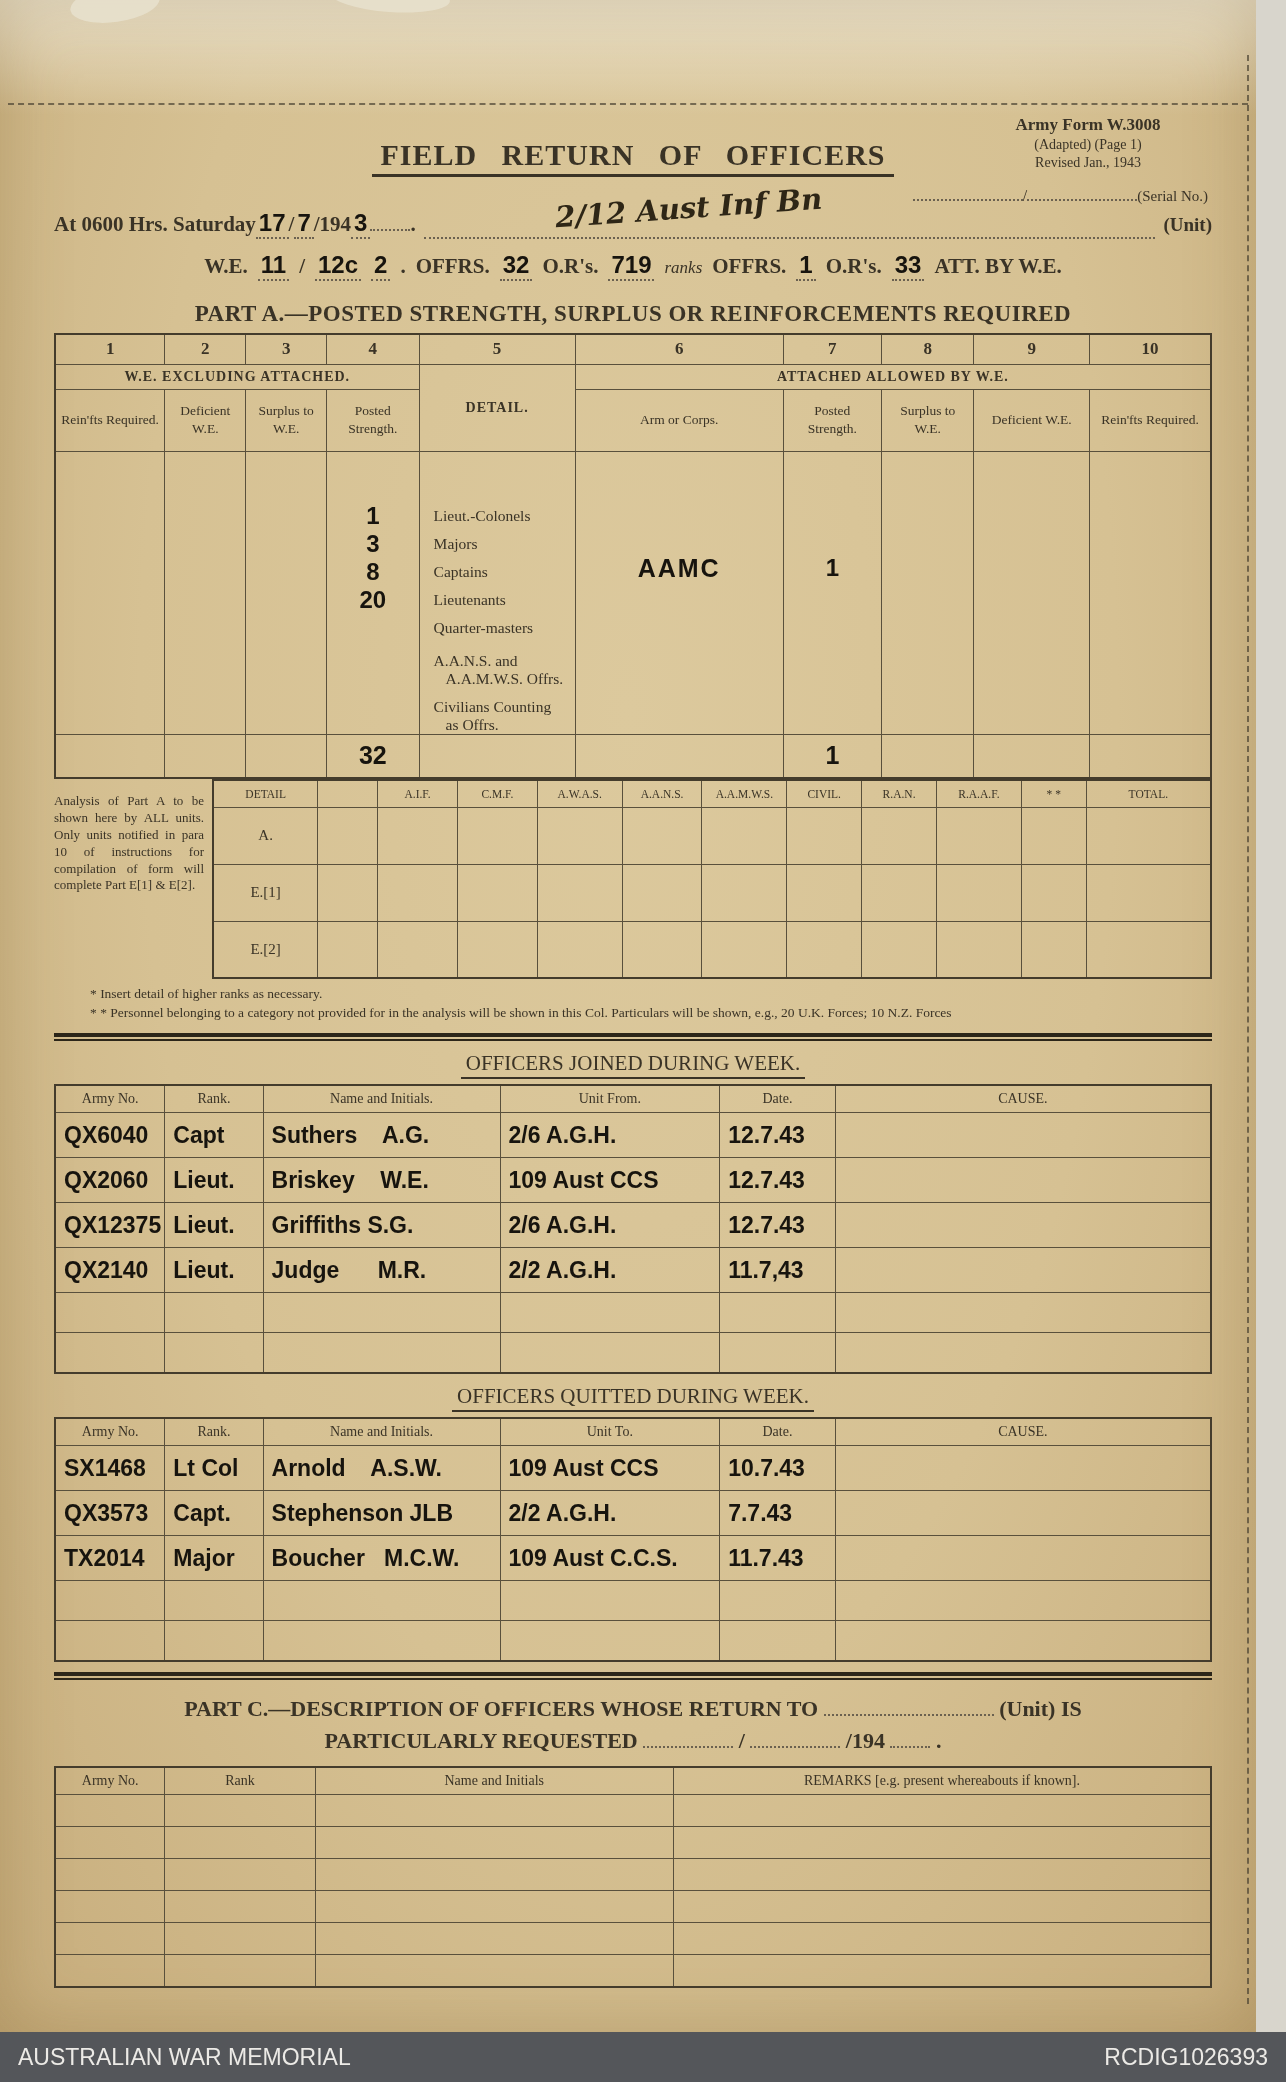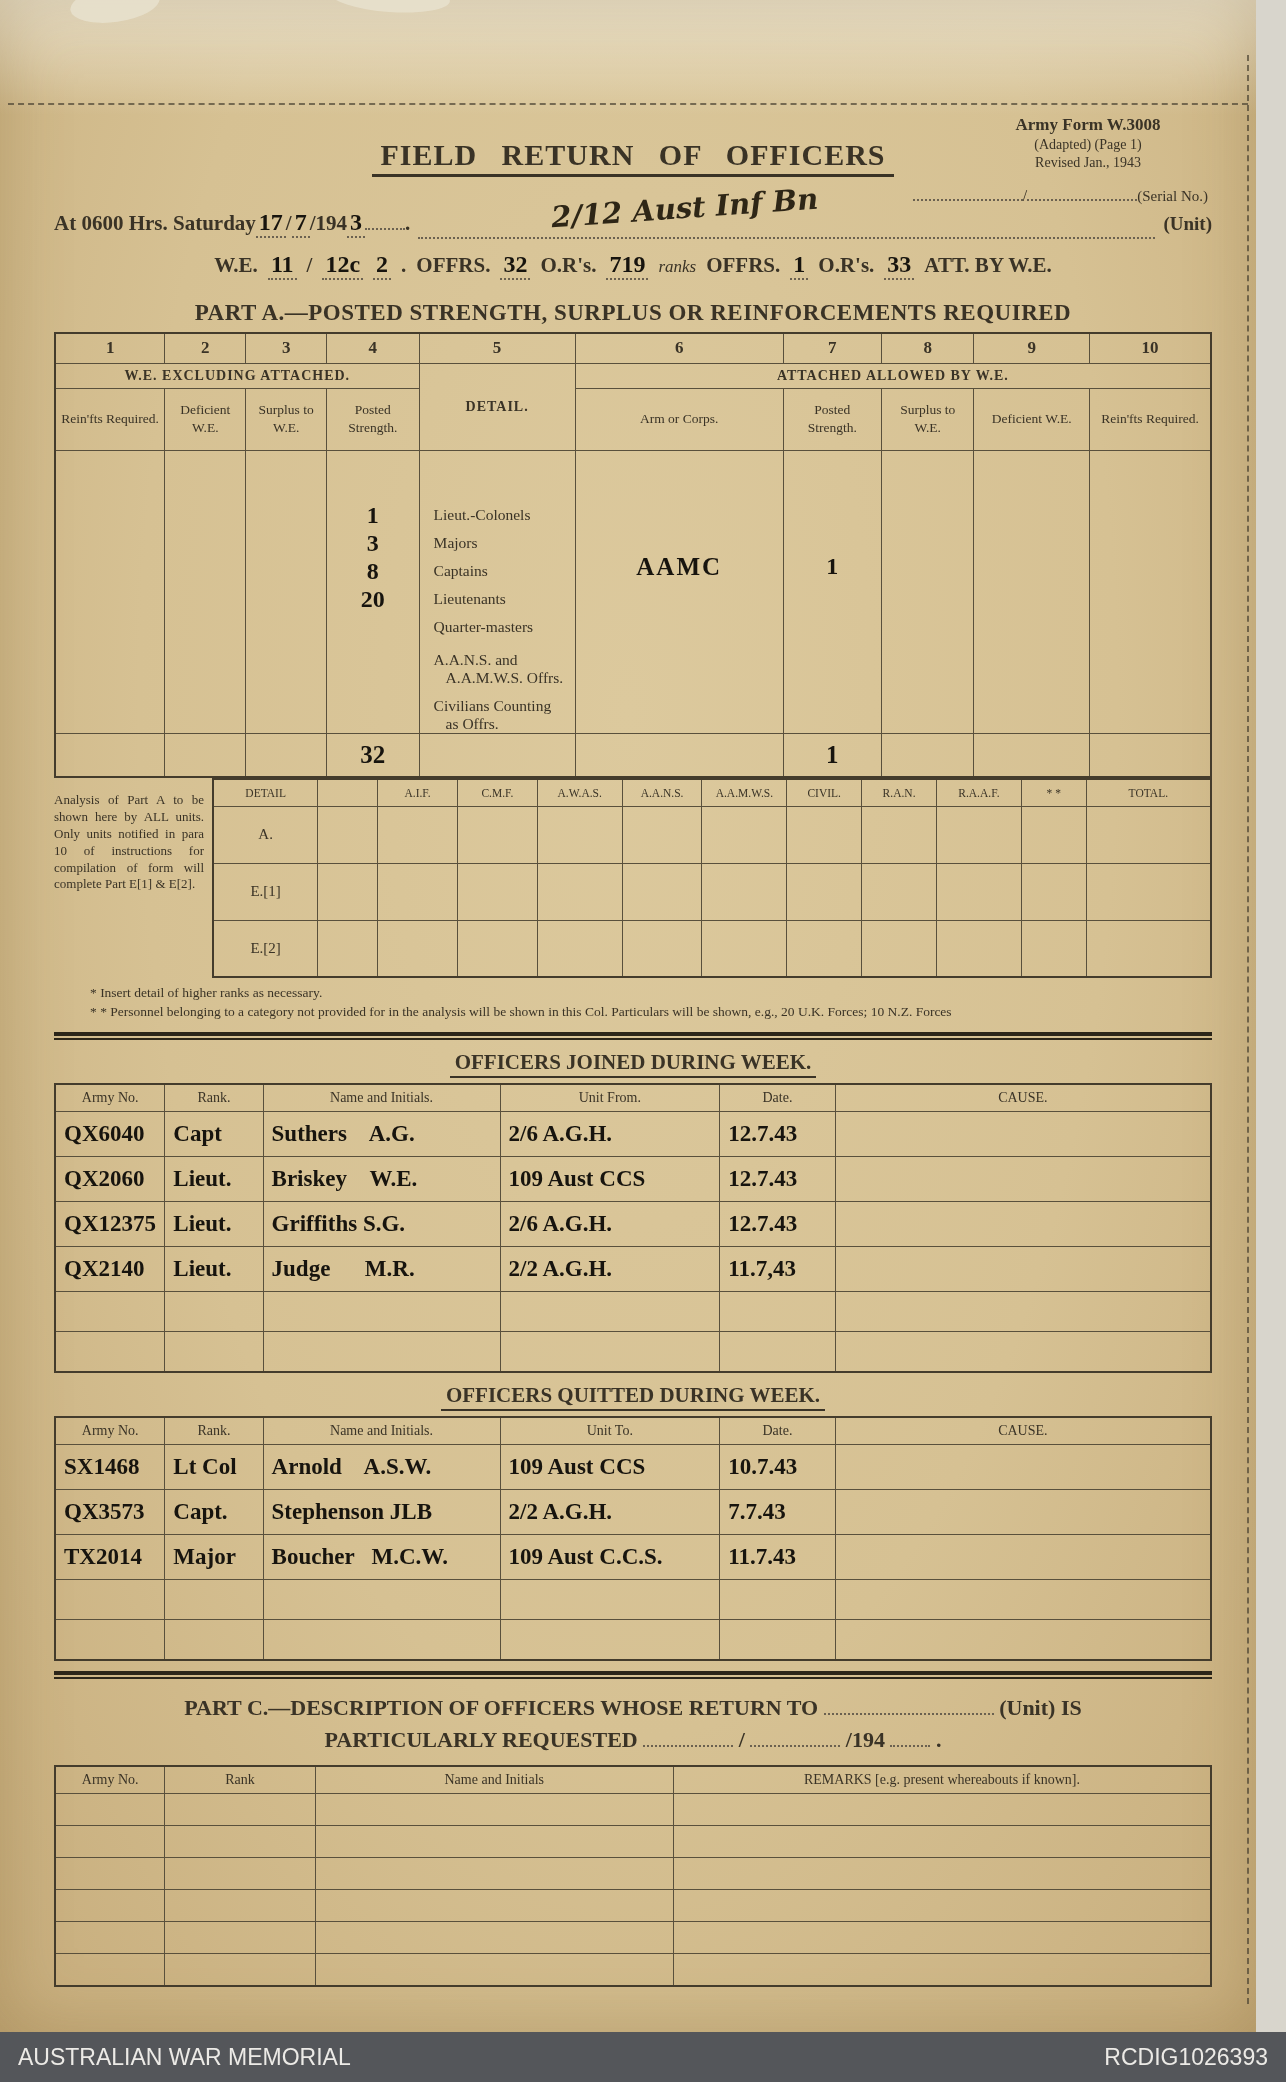--- a/index.html
+++ b/index.html
@@ -11,21 +11,21 @@
              linear-gradient(180deg, rgba(240,233,214,.85) 0px, rgba(240,233,214,0) 115px),
              radial-gradient(ellipse at 50% 35%, #dcc99d 0%, #d6c193 55%, #c7ad7c 100%);
            box-shadow: inset 0 0 70px rgba(115,85,35,.28); }
   .content { position:relative; height:100%; padding:0 44px 0 54px; }
   .perf-top { position:absolute; left:8px; right:8px; top:103px; border-top:2px dashed #4c4433; opacity:.7; }
   .perf-right { position:absolute; top:55px; bottom:28px; right:7px; border-left:2px dashed #4c4433; opacity:.7; }
   .tear { position:absolute; background:#e9e2cf; border-radius:50%; opacity:.8; }
   .tear.t1 { left:70px; top:-14px; width:90px; height:36px; transform:rotate(-8deg); }
   .tear.t2 { left:330px; top:-18px; width:120px; height:30px; transform:rotate(4deg); }
 
-  .type { font-family:Liberation Serif, serif; font-weight:bold; color:#17140e; }
+  .type { font-family:Liberation Sans, sans-serif; font-weight:bold; color:#17140e; }
   .dots { display:inline-block; border-bottom:2px dotted #6b6150; height:15px; }
   .w40{width:40px} .w90{width:90px} .w110{width:110px} .w170{width:170px}
   .dotted-u { border-bottom:2px dotted #6b6150; padding:0 3px; }
 
   .form-ref { position:absolute; top:114px; right:52px; width:232px; text-align:center; line-height:1.3; }
   .form-ref .l1 { font-weight:bold; font-size:17px; }
   .form-ref .l2 { font-size:14px; }
 
   .title { margin:0; padding-top:138px; text-align:center; font-size:30px; font-weight:bold;
            letter-spacing:1px; word-spacing:16px; }
@@ -77,21 +77,21 @@
   .analysis .ahead td { height:27px; font-size:11.5px; text-align:center; vertical-align:middle; }
   .analysis .arow td { height:57px; }
   .analysis .alabel { text-align:center; font-size:15px; vertical-align:middle; }
 
   .footnotes { margin-top:6px; font-size:13.5px; padding-left:36px; line-height:1.4; }
 
   .heavy-rule { margin-top:10px; border-top:4px solid #2c2619; border-bottom:2px solid #2c2619; height:8px; }
 
   .pb-heading { margin-top:4px; text-align:center; font-size:23px; font-weight:bold; padding-bottom:6px;
                 border-bottom:2px solid #3a3326; }
-  .sub-title { margin-top:10px; text-align:center; font-size:21px; font-weight:bold; }
+  .sub-title { margin-top:10px; text-align:center; font-size:21px; font-weight:normal; }
   .sub-title span { border-bottom:2px solid #3a3326; padding:0 5px 2px; }
 
   .tb { margin-top:8px; border:2px solid #443c2c; }
   .tb td { border:1px solid #59503c; }
   .tb .bhead td { height:28px; text-align:center; vertical-align:middle; font-size:14px; }
   .tb .brow td { height:45px; vertical-align:middle; padding:0 8px; overflow:hidden; }
   .tb .brow.blank td { height:40px; }
   .tb .type { font-size:23px; white-space:pre; }
 
   .pc-line { text-align:center; font-size:22px; font-weight:bold; }

